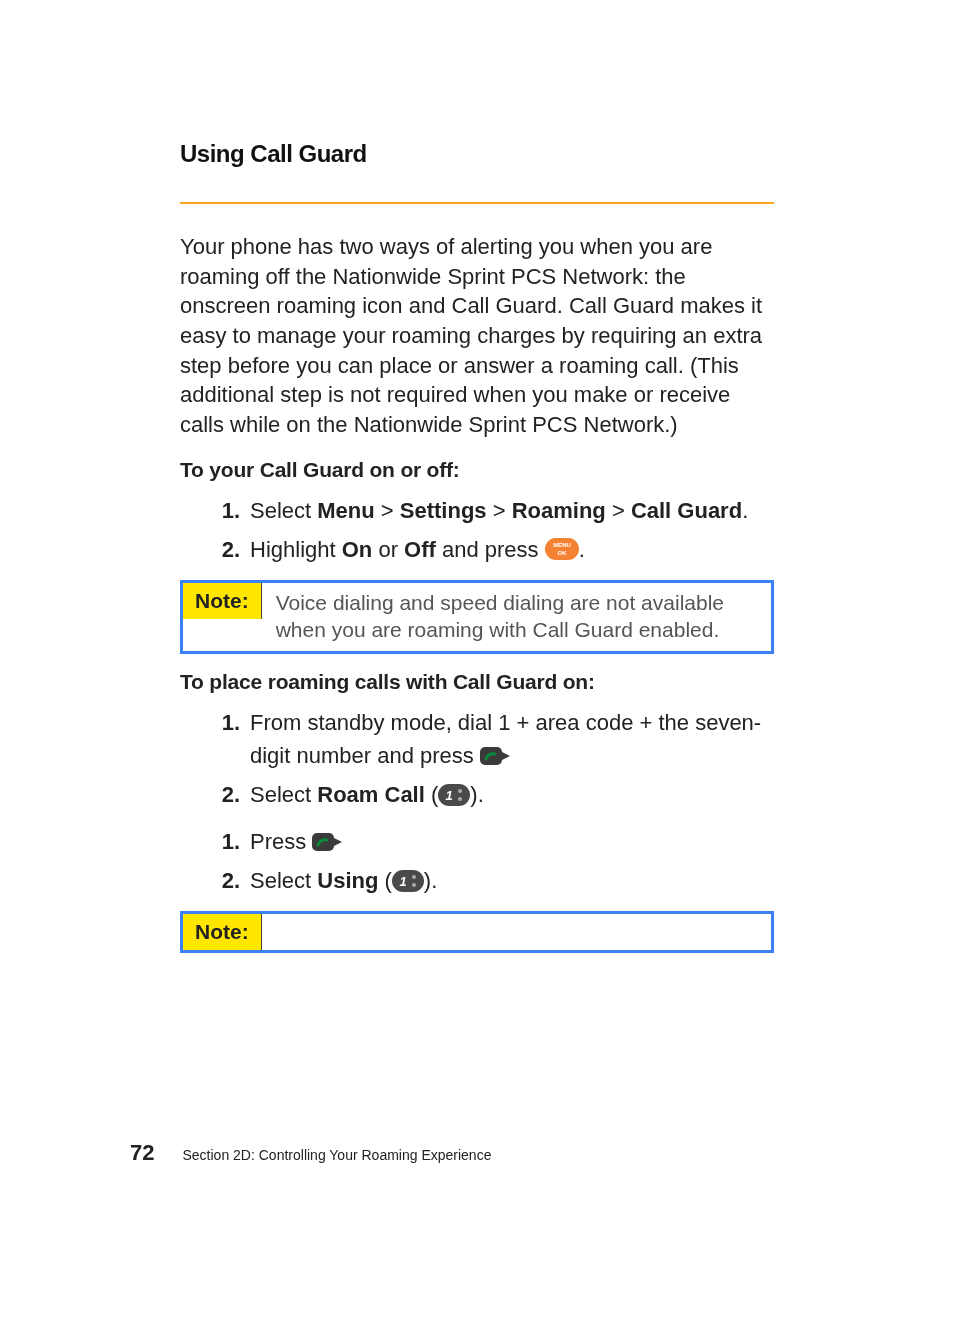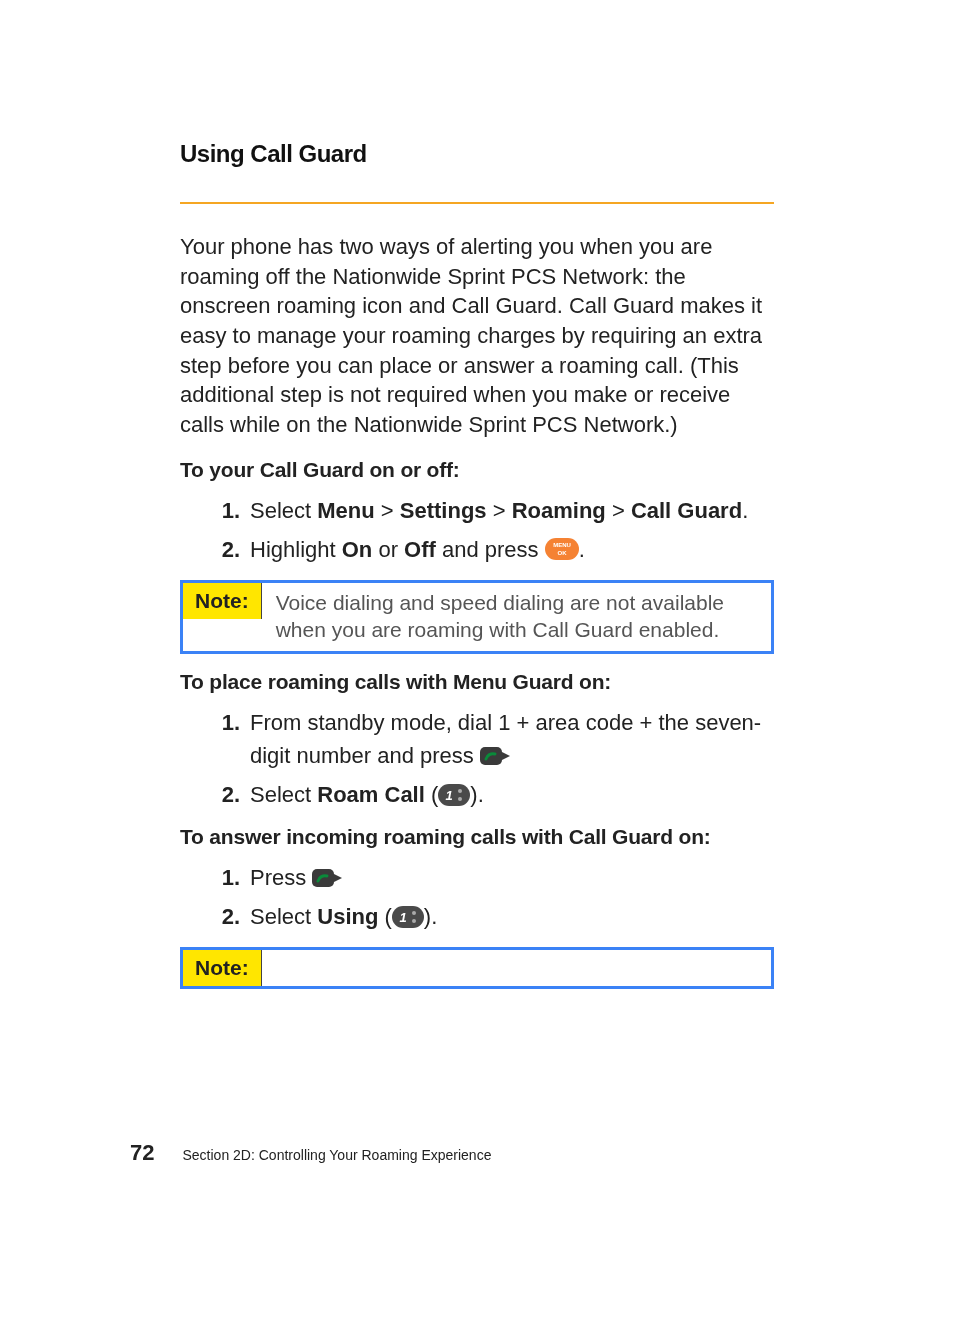--- a/index.html
+++ b/index.html
@@ -137,21 +137,21 @@
           </span><span>.</span>
       </span>
     </li>
   </ol>
 
   <div class="note-box">
     <div class="note-label">Note:</div>
     <div class="note-text">Voice dialing and speed dialing are not available when you are roaming with Call Guard enabled.</div>
   </div>
 
-  <p class="subhead">To place roaming calls with Menu Guard on:</p>
+  <p class="subhead">To place roaming calls with Call Guard on:</p>
 
   <ol class="steps">
     <li>
       <span class="num">1.</span>
       <span class="step-body">
         <span>From standby mode, dial 1 + area code + the seven-digit number and press </span><span class="icon-key">
             <svg width="30" height="22" viewBox="0 0 30 22">
               <rect x="0" y="2" width="22" height="18" rx="5" fill="#3a3a3a"></rect>
               <polygon points="22,7 30,11 22,15" fill="#3a3a3a"></polygon>
               <path d="M6 14 C7 10 11 8 15 9" stroke="#0a8a3a" stroke-width="3" fill="none" stroke-linecap="round"></path>
@@ -167,21 +167,20 @@
               <rect x="0" y="0" width="32" height="22" rx="11" fill="#4a4a4a"></rect>
               <text x="11" y="16" text-anchor="middle" font-size="13" fill="#fff" font-family="Arial" font-weight="bold" font-style="italic">1</text>
               <circle cx="22" cy="7" r="2" fill="#aaa"></circle>
               <circle cx="22" cy="15" r="2" fill="#aaa"></circle>
             </svg>
           </span><span>).</span>
       </span>
     </li>
   </ol>
 
-  <p class="subhead">To answer incoming roaming calls with Call Guard on:</p>
 
   <ol class="steps">
     <li>
       <span class="num">1.</span>
       <span class="step-body">
         <span>Press </span><span class="icon-key">
             <svg width="30" height="22" viewBox="0 0 30 22">
               <rect x="0" y="2" width="22" height="18" rx="5" fill="#3a3a3a"></rect>
               <polygon points="22,7 30,11 22,15" fill="#3a3a3a"></polygon>
               <path d="M6 14 C7 10 11 8 15 9" stroke="#0a8a3a" stroke-width="3" fill="none" stroke-linecap="round"></path>

